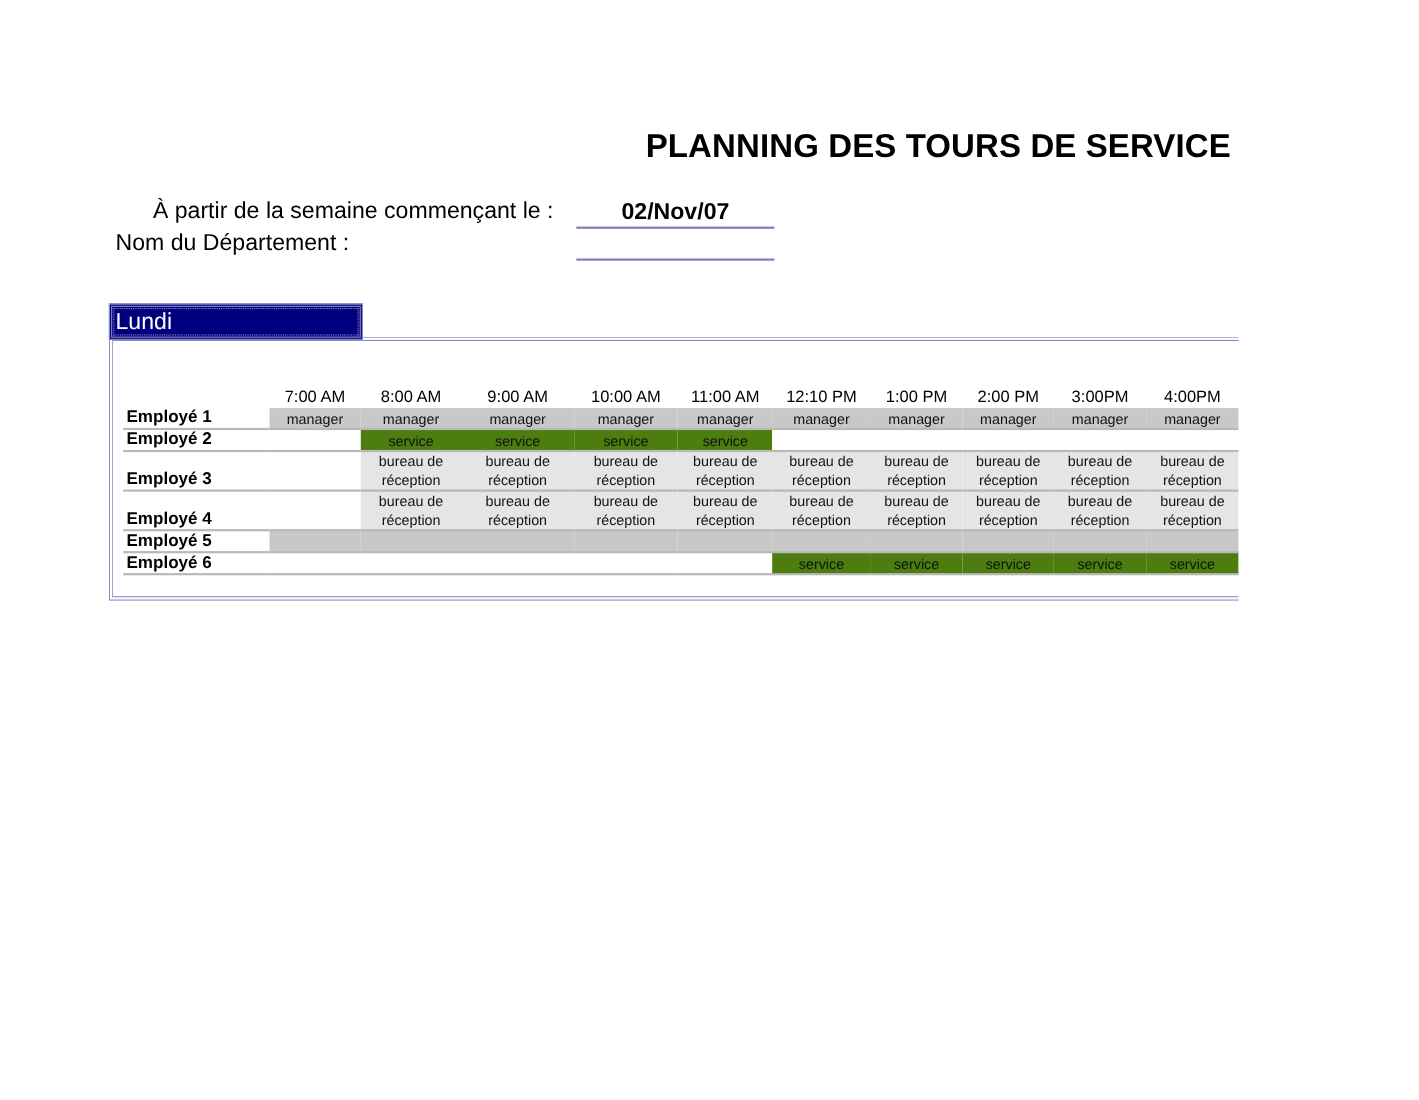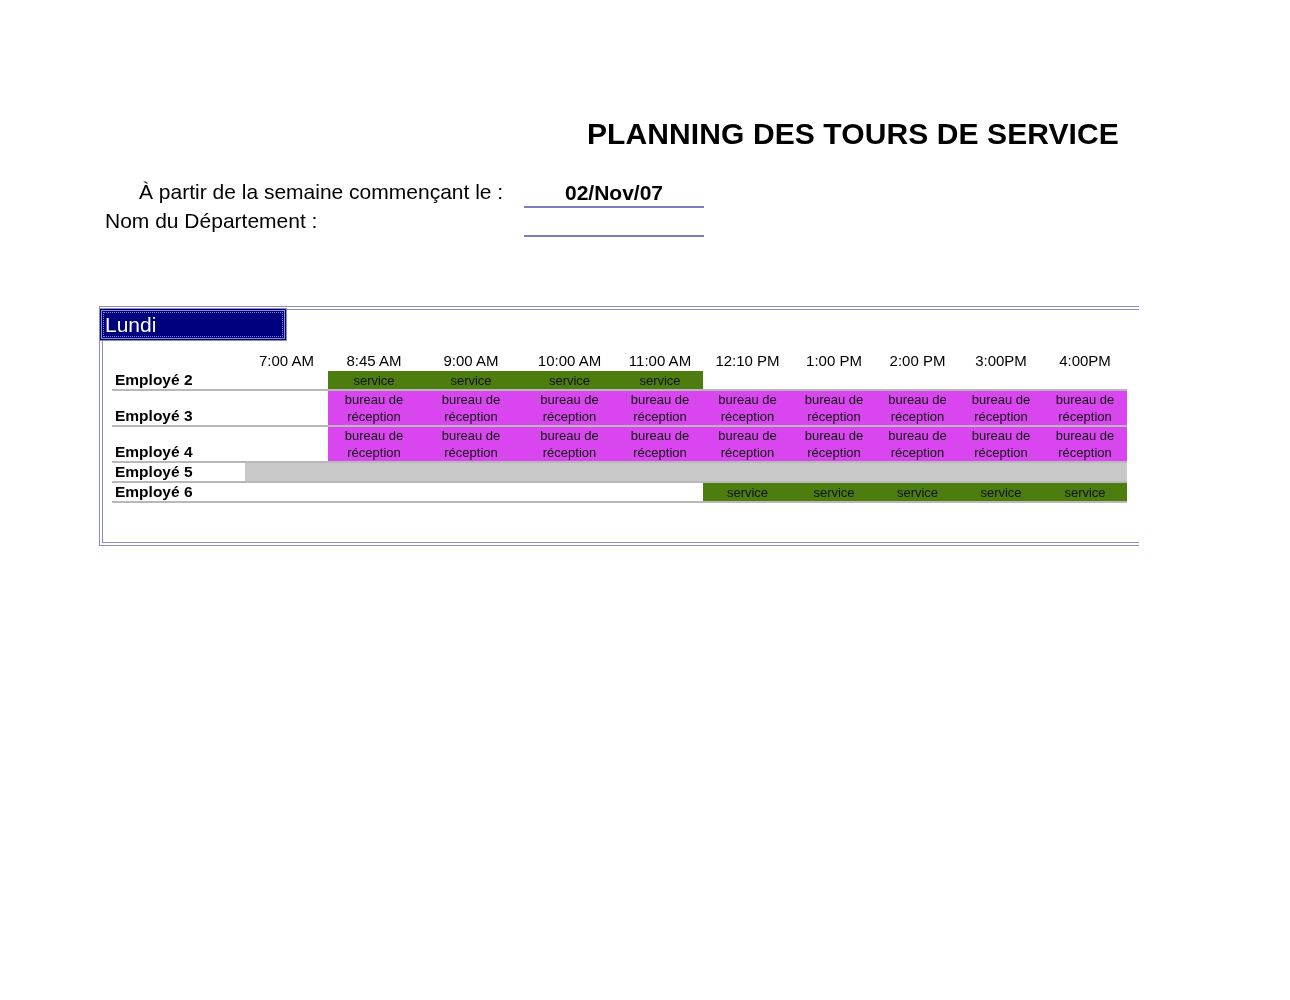--- a/index.html
+++ b/index.html
@@ -14,21 +14,20 @@
       overflow: hidden;
       font-family: "Liberation Sans", sans-serif;
       color: #000;
     }
     .clip {
       position: absolute;
       left: 0; top: 0;
       width: 1126px;
       height: 1000px;
       overflow: hidden;
-      padding-left: 26px;
     }
     .title {
       position: absolute;
       left: 587px;
       top: 117px;
       font-size: 30px;
       font-weight: bold;
       white-space: nowrap;
       letter-spacing: 0.1px;
     }
@@ -59,31 +58,30 @@
       height: 240px;
       border-left: 4px double #8a8cc4;
       border-bottom: 4px double #8a8cc4;
       border-top: 4px double #8a8cc4;
       box-sizing: border-box;
     }
     .day-tab {
       position: absolute;
       left: 99px;
       top: 276px;
-      width: 188px;
+      width: 231px;
       height: 33px;
       box-sizing: border-box;
       border: 3px double #8a8cc4;
       background: #00007f;
       color: #ffffff;
       font-size: 21px;
       line-height: 27px;
       padding-left: 3px;
       z-index: 3;
-      margin-top: 32px;
     }
     .day-tab-inner {
       position: absolute;
       left: 1px; top: 1px; right: 1px; bottom: 1px;
       border: 1px dotted #8a8cc4;
       pointer-events: none;
     }
     .day-tab span {
       position: relative;
     }
@@ -122,21 +120,21 @@
       color: #111;
     }
     tr.r1 td { height: 18px; }
     tr.r2 td { height: 18px; margin-top: 13px; }
     tr.r3 td { height: 34px; }
     tr.r4 td { height: 34px; }
     tr.r5 td { height: 18px; }
     tr.r6 td { height: 18px; }
     td.c-manager { background: #c8c8c8; }
     td.c-service { background: #4d7c0f; }
-    td.c-reception { background: #d946ef; }
+    td.c-reception { background: #e5e5e5; }
     td.c-off { background: #c8c8c8; }
     td.c-none { background: #ffffff; }
     .wrap2 {
       white-space: normal;
       display: block;
       line-height: 17px;
     }
   </style>
 </head>
 <body>
@@ -169,31 +167,44 @@
       <col style="width:89px">
       <col style="width:84px">
       <col style="width:83px">
       <col style="width:84px">
       <col style="width:84px">
     </colgroup>
     <tbody>
         <tr>
       <th></th>
       <th>7:00 AM</th>
-      <th>8:45 AM</th>
+      <th>8:00 AM</th>
       <th>9:00 AM</th>
       <th>10:00 AM</th>
       <th>11:00 AM</th>
       <th>12:10 PM</th>
       <th>1:00 PM</th>
       <th>2:00 PM</th>
       <th>3:00PM</th>
       <th>4:00PM</th>
     </tr>
 
+    <tr class="r1">
+      <td class="emp">Employé 1</td>
+      <td class="cell c-manager">manager</td>
+      <td class="cell c-manager">manager</td>
+      <td class="cell c-manager">manager</td>
+      <td class="cell c-manager">manager</td>
+      <td class="cell c-manager">manager</td>
+      <td class="cell c-manager">manager</td>
+      <td class="cell c-manager">manager</td>
+      <td class="cell c-manager">manager</td>
+      <td class="cell c-manager">manager</td>
+      <td class="cell c-manager">manager</td>
+    </tr>
 
     <tr class="r2">
       <td class="emp">Employé 2</td>
       <td class="cell c-none"></td>
       <td class="cell c-service">service</td>
       <td class="cell c-service">service</td>
       <td class="cell c-service">service</td>
       <td class="cell c-service">service</td>
       <td class="cell c-none"></td>
       <td class="cell c-none"></td>

